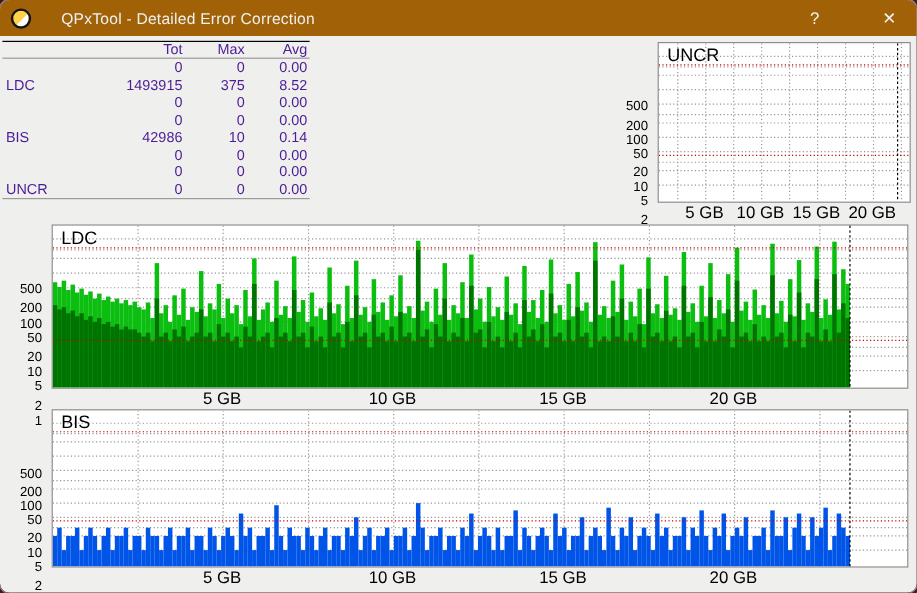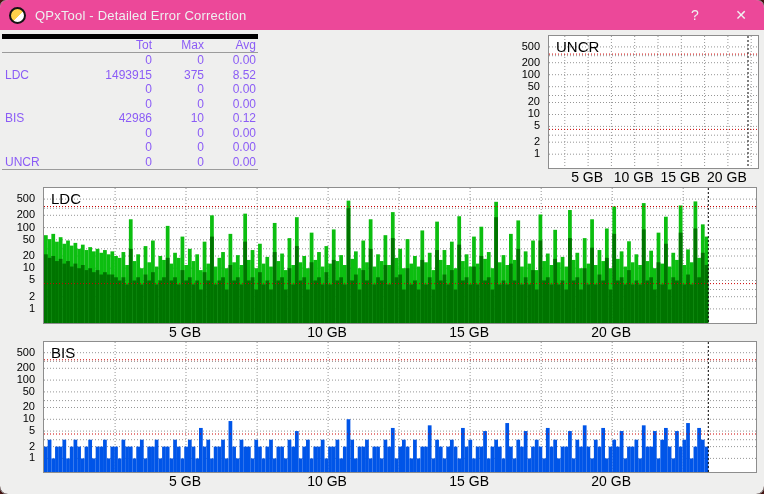--- a/index.html
+++ b/index.html
@@ -2,52 +2,52 @@
 <html><head>
 <meta charset="utf-8">
 <style>
   html,body{margin:0;padding:0;background:#451412;font-family:"Liberation Sans",sans-serif;}
   #window{
     position:relative;width:764px;height:494px;background:#efefee;
     border-radius:8px;overflow:hidden;outline:1px solid #8a8a8a;
   }
   
   #titlebar{
-    position:absolute;left:0;top:0;width:764px;height:30px;background:#ec4899;
-    display:flex;align-items:center;color:#eef1f1;
+    position:absolute;left:0;top:0;width:764px;height:30px;background:#a16207;
+    display:flex;align-items:center;color:#eef1f1;gap:16px;
   }
   #app-icon{
     width:13px;height:13px;border-radius:50%;border:2px solid #141414;
     background:linear-gradient(135deg,#ffd24a 55%,#ffffff 55%);
     margin-left:9px;margin-right:9px;flex:0 0 auto;
   }
   #window-title{font-size:13px;letter-spacing:.2px;flex:1 1 auto;white-space:nowrap;}
   .tb-btn{
     width:46px;height:30px;display:flex;align-items:center;justify-content:center;
     font-size:14px;color:#f0f3f3;cursor:default;flex:0 0 auto;background:transparent;border:0;
     font-family:"Liberation Sans",sans-serif;
   }
   
   #summary{
     position:absolute;left:2px;top:34px;width:256px;
-    border-top:5px solid #000000;border-bottom:1px solid #9b9b9b;
-    font-size:12px;color:#8b5cf6;
+    border-top:1px solid #000000;border-bottom:1px solid #9b9b9b;
+    font-size:12px;color:#4c1d95;
   }
   .trow{display:grid;grid-template-columns:58px 94px 52px 52px;align-items:center;height:14.5px;line-height:14.5px;}
   #summary-header{height:13px;line-height:13px;border-bottom:1px solid #9b9b9b;}
   .c-label{padding-left:3px;text-align:left;}
   .c-num{text-align:right;padding-right:2px;font-variant-numeric:tabular-nums;}
   
   .chart .plot{
     position:absolute;background:#ffffff;border:1px solid #8d8d8d;
   }
   .chart-title{
     position:absolute;left:7px;top:2px;font-size:15px;color:#000;z-index:3;
   }
-  .ylabels{position:absolute;}
+  .ylabels{position:absolute;margin-top:43px;}
   .ytick{position:absolute;right:4px;width:100%;text-align:right;font-size:11px;color:#000;line-height:12px;box-sizing:border-box;}
   .xlabels{position:absolute;height:13px;}
   .xtick{position:absolute;transform:translateX(-50%);font-size:14px;color:#000;white-space:nowrap;}
   #uncr .plot   {left:548px;top:35px;width:209px;height:132px;}
   #uncr .ylabels{left:508px;top:35px;width:36px;height:132px;}
   #uncr .xlabels{left:548px;top:169px;width:209px;}
   #ldc  .plot   {left:43px;top:187px;width:712px;height:135px;}
   #ldc  .ylabels{left:5px;top:187px;width:34px;height:135px;}
   #ldc  .xlabels{left:43px;top:324px;width:712px;}
   #bis  .plot   {left:43px;top:341px;width:712px;height:130px;}
@@ -96,21 +96,21 @@
         <div class="trow">
           <div class="c-label"></div>
           <div class="c-num">0</div>
           <div class="c-num">0</div>
           <div class="c-num">0.00</div>
         </div>
         <div class="trow">
           <div class="c-label">BIS</div>
           <div class="c-num">42986</div>
           <div class="c-num">10</div>
-          <div class="c-num">0.12</div>
+          <div class="c-num">0.14</div>
         </div>
         <div class="trow">
           <div class="c-label"></div>
           <div class="c-num">0</div>
           <div class="c-num">0</div>
           <div class="c-num">0.00</div>
         </div>
         <div class="trow">
           <div class="c-label"></div>
           <div class="c-num">0</div>

